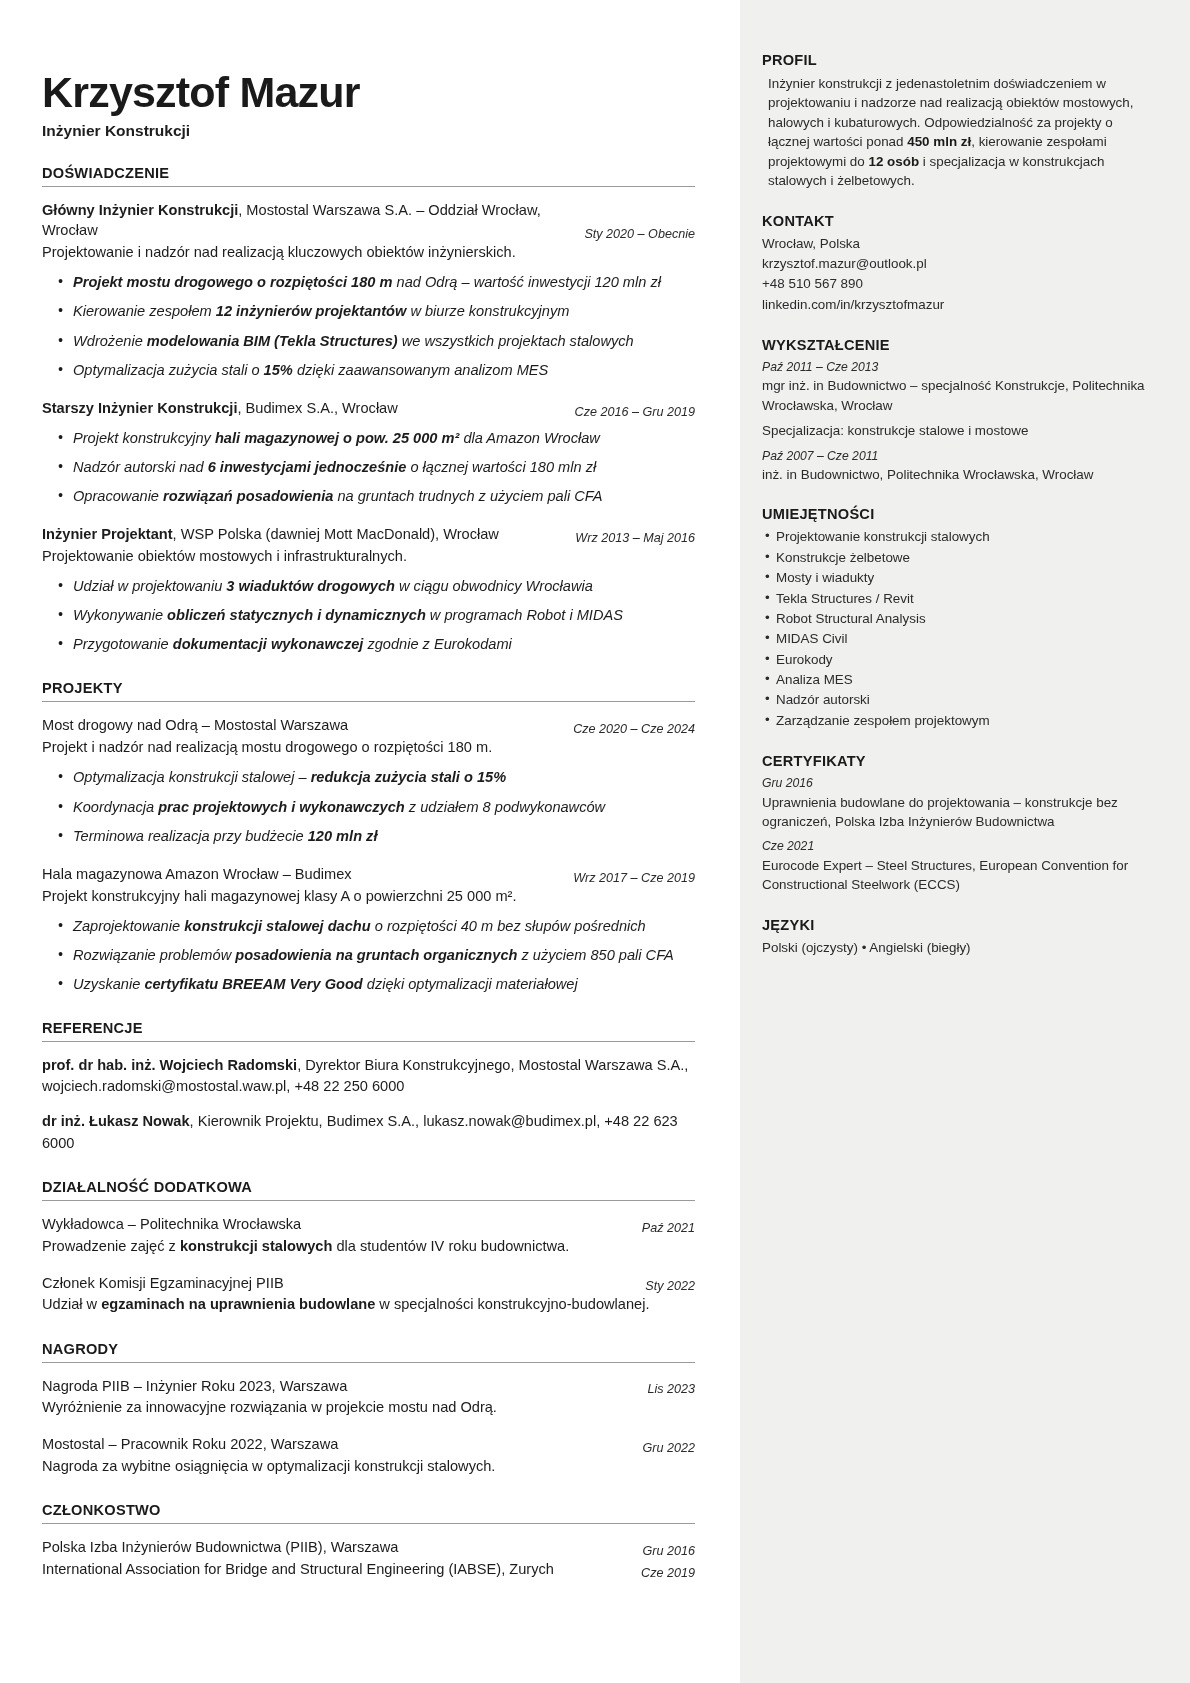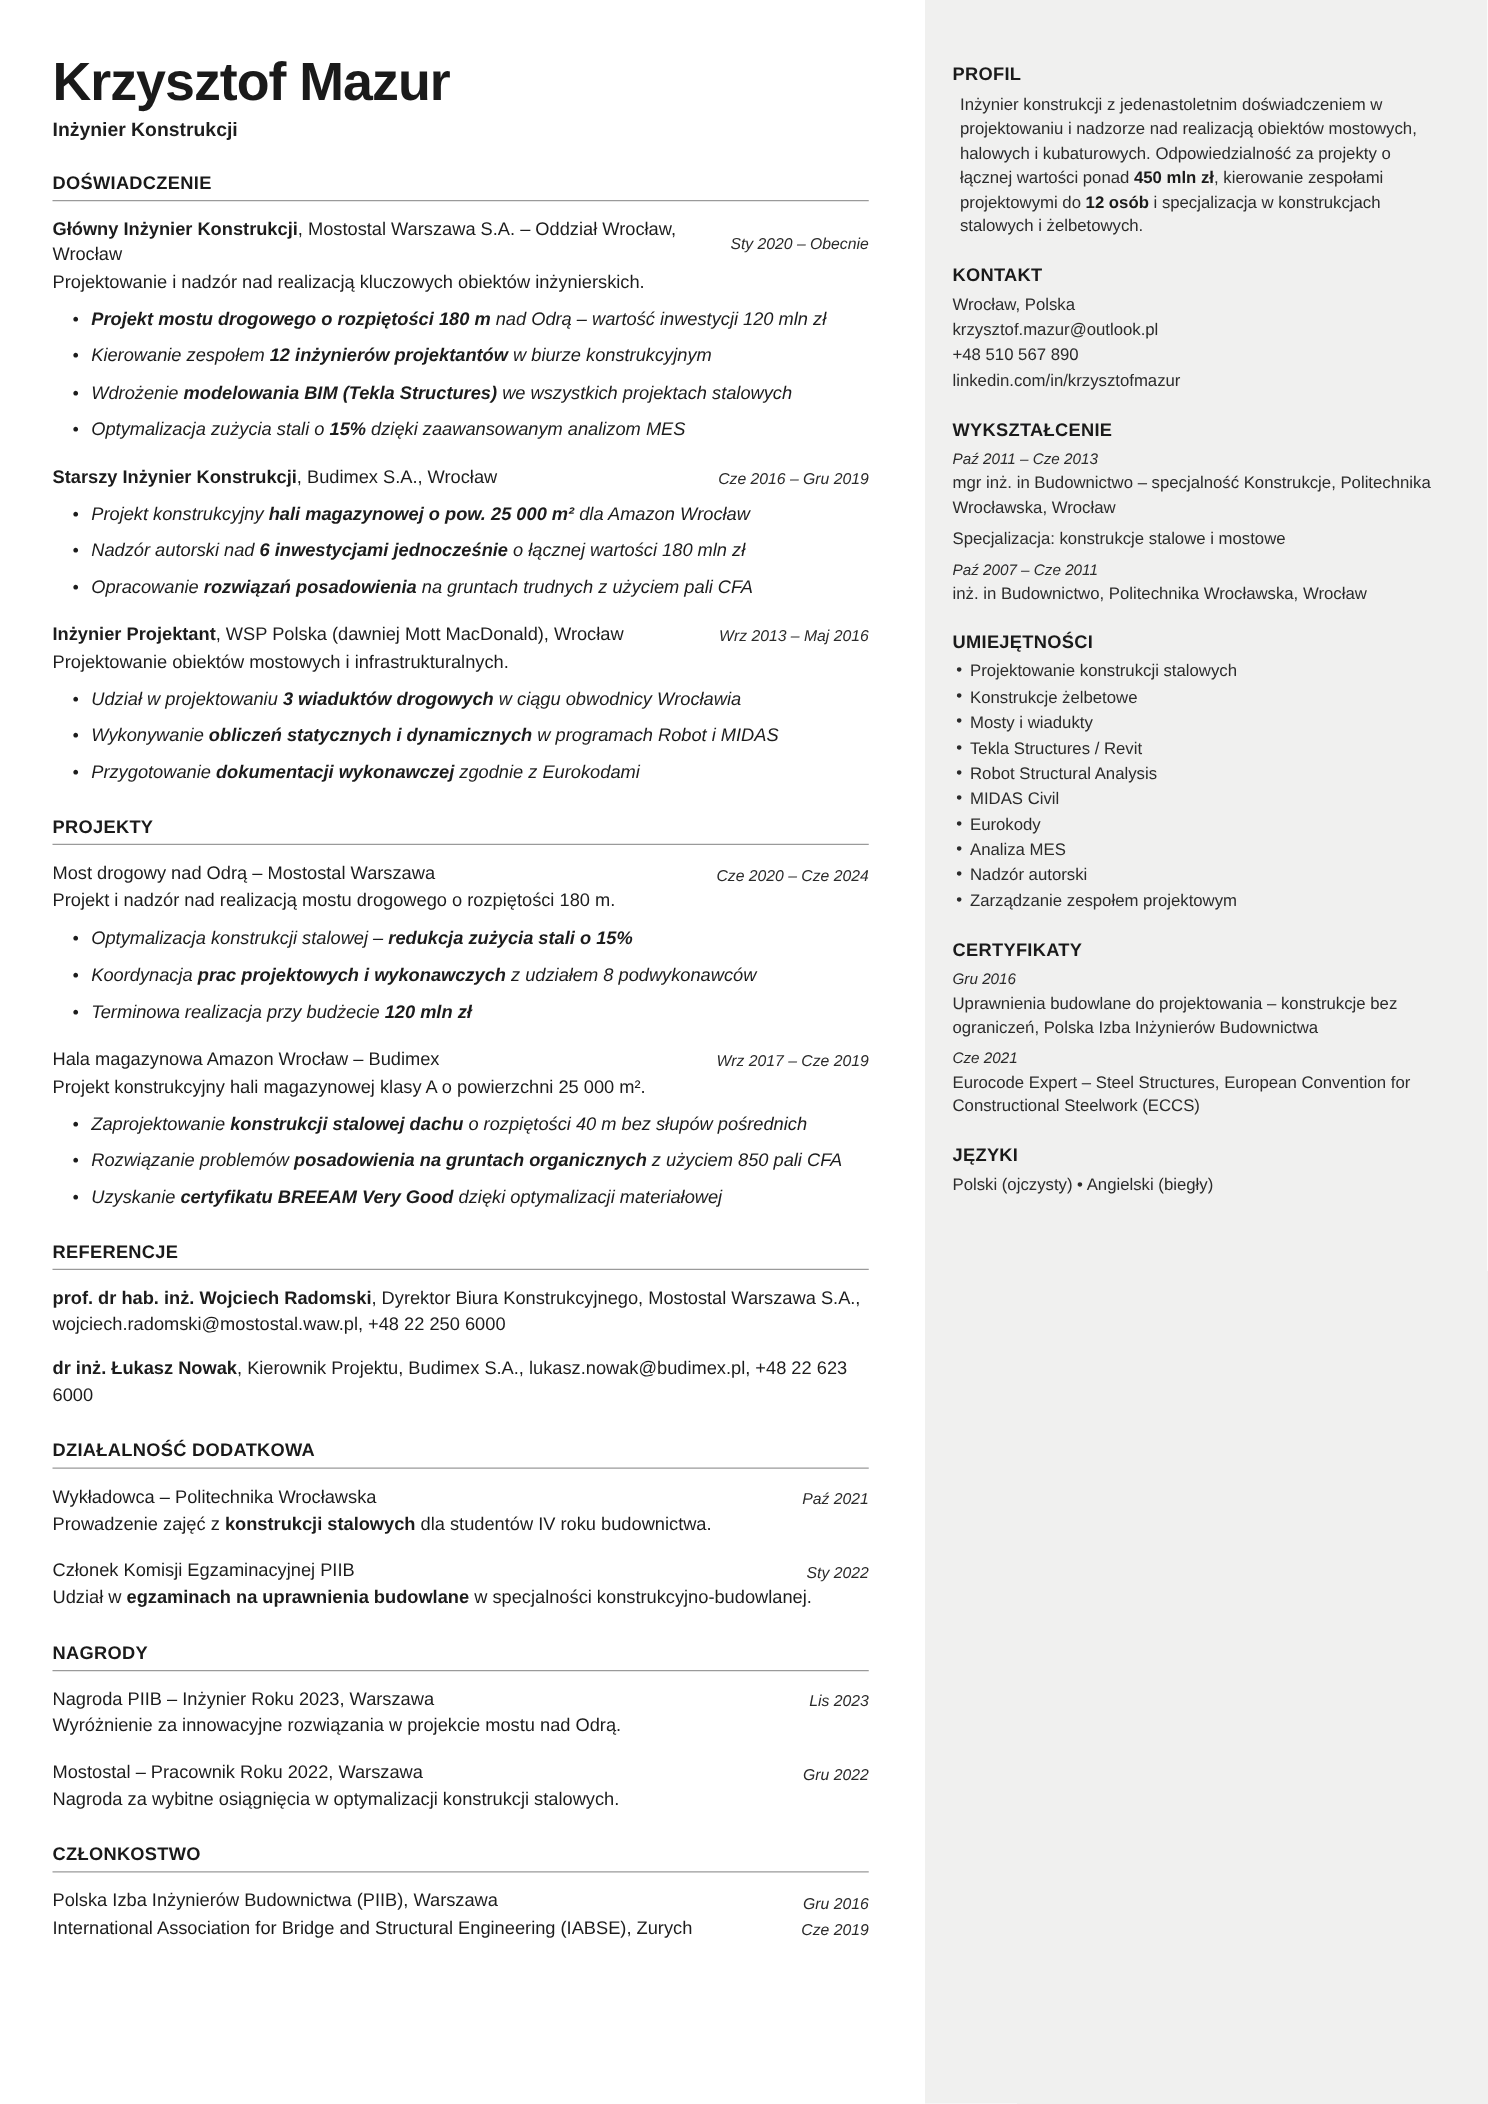--- a/index.html
+++ b/index.html
@@ -28,21 +28,21 @@
     height: 100%;
     background: #f0f0ef;
     z-index: 0;
   }
 
   
   .main-col {
     position: relative;
     z-index: 1;
     width: 740px;
-    padding: 44px 45px 40px 42px;
+    padding: 70px 45px 40px 42px;
   }
   .name {
     font-size: 43px;
     font-weight: bold;
     letter-spacing: -0.8px;
     line-height: 1.04;
     margin: 0 0 7px 0;
     color: #1a1a1a;
   }
   .jobtitle {
@@ -61,21 +61,21 @@
     margin: 0 0 5px 0;
   }
   .sec-rule {
     border: 0; border-top: 1px solid #9a9a9a;
     margin: 0 0 13px 0;
   }
   .entry { margin-bottom: 17px; }
   .entry:last-child { margin-bottom: 0; }
   .entry-head {
     display: flex;
-    align-items: center;
+    align-items: flex-end;
     justify-content: space-between;
     gap: 28px;
   }
   .entry-title {
     font-size: 14.6px;
     line-height: 1.42;
     flex: 1 1 auto;
     color: #1c1c1c;
   }
   .entry-title b { font-weight: bold; }

